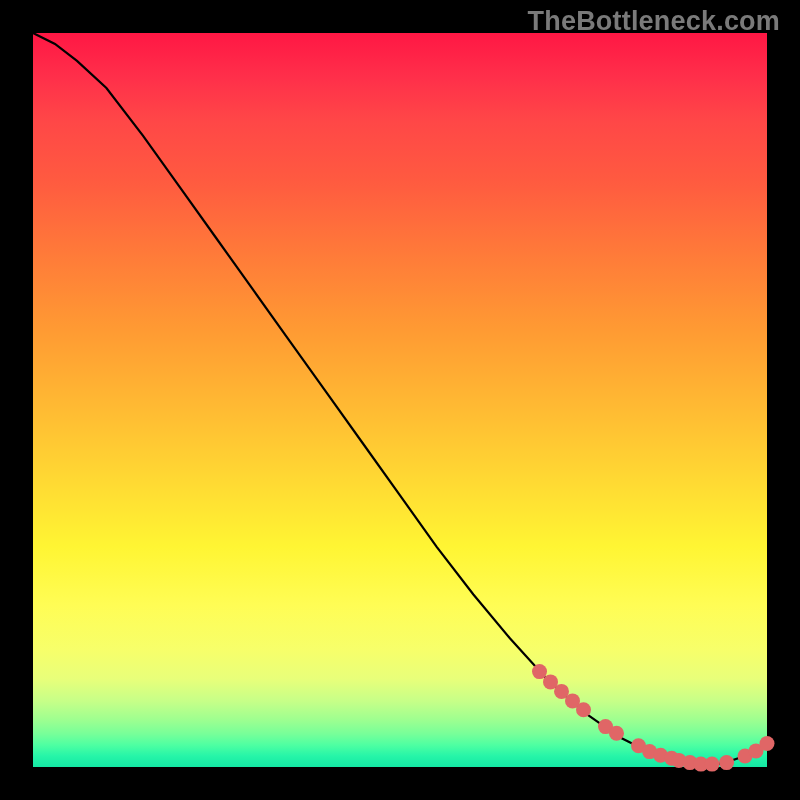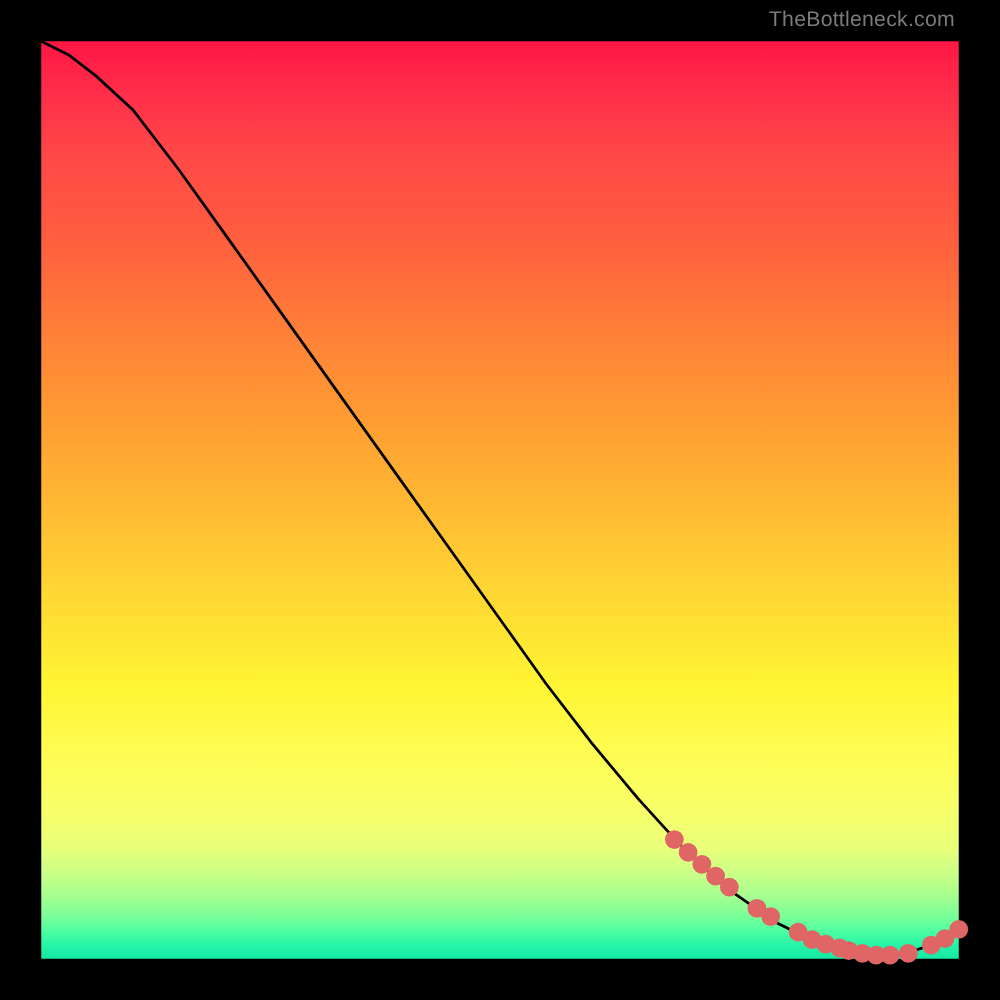--- a/index.html
+++ b/index.html
@@ -42,25 +42,25 @@
       #9fff90 93.5%,
       #77ff99 95.5%,
       #4effa2 97%,
       #26f5a8 98.5%,
       #14e8a4 100%
     );
   }
   .watermark {
     position: absolute;
     top: 6px;
-    right: 36px;
+    right: 20px;
     color: #7a7a7a;
-    font-size: 17px;
+    font-size: 27px;
     letter-spacing: 0.2px;
-    font-weight: 400;
+    font-weight: 700;
   }
   svg.overlay {
     position: absolute;
     left: 33px;
     top: 33px;
     width: 734px;
     height: 734px;
     overflow: visible;
   }
 </style>

